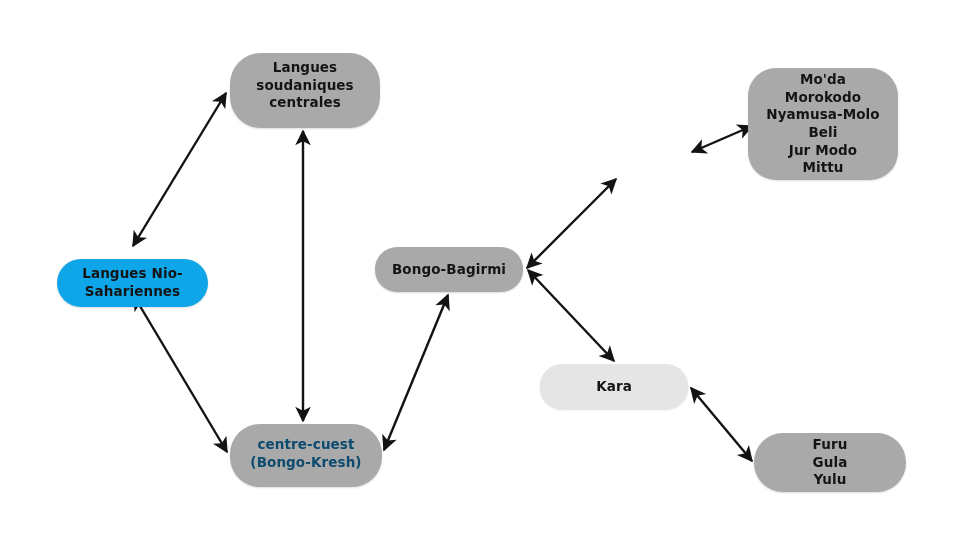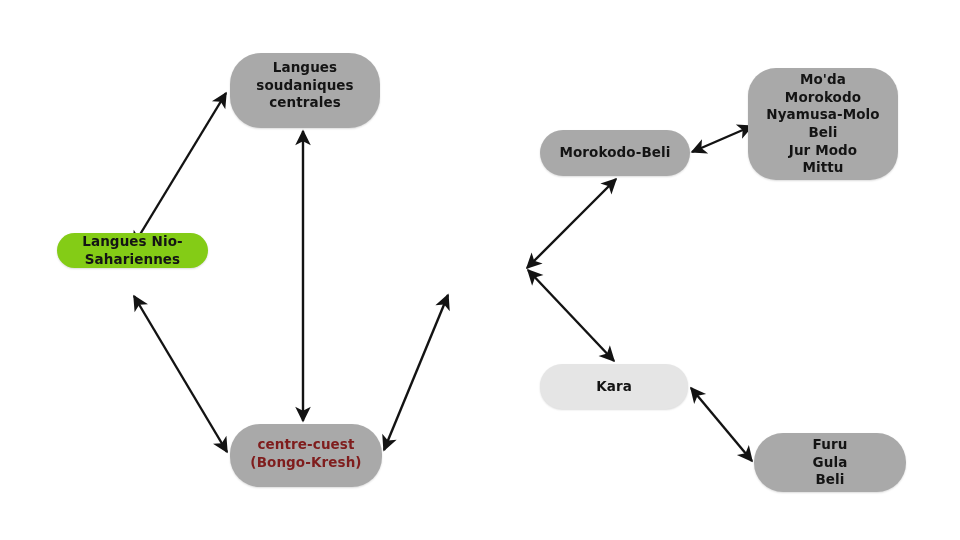--- a/index.html
+++ b/index.html
@@ -62,29 +62,29 @@
       <line x1="384" y1="450" x2="448" y2="295" stroke="#131313" stroke-width="2.4" marker-end="url(#arrowhead)" marker-start="url(#arrowhead)"></line>
       <line x1="527" y1="268" x2="616" y2="179" stroke="#131313" stroke-width="2.4" marker-end="url(#arrowhead)" marker-start="url(#arrowhead)"></line>
       <line x1="692" y1="152" x2="752" y2="126" stroke="#131313" stroke-width="2.4" marker-end="url(#arrowhead)" marker-start="url(#arrowhead)"></line>
       <line x1="528" y1="270" x2="614" y2="361" stroke="#131313" stroke-width="2.4" marker-end="url(#arrowhead)" marker-start="url(#arrowhead)"></line>
       <line x1="691" y1="388" x2="752" y2="461" stroke="#131313" stroke-width="2.4" marker-end="url(#arrowhead)" marker-start="url(#arrowhead)"></line>
     </svg>
   <div class="nodes-layer">
       <div class="node" style="left: 230px; top: 53px; width: 150px; height: 75px; border-radius: 31px; background: rgb(169, 169, 169); color: rgb(20, 20, 20); padding-bottom: 10px;">Langues
 soudaniques
 centrales</div>
-      <div class="node" style="left: 57px; top: 233px; width: 151px; height: 35px; border-radius: 24px; background: #84cc16; color: rgb(20, 20, 20);">Langues Nio-
+      <div class="node" style="left: 57px; top: 259px; width: 151px; height: 48px; border-radius: 24px; background: #0ea5e9; color: rgb(20, 20, 20);">Langues Nio-
 Sahariennes</div>
-      <div class="node" style="left: 230px; top: 424px; width: 152px; height: 63px; border-radius: 30px; background: rgb(169, 169, 169); color: #7f1d1d; padding-bottom: 4px;">centre-cuest
+      <div class="node" style="left: 230px; top: 424px; width: 152px; height: 63px; border-radius: 30px; background: rgb(169, 169, 169); color: #0c4a6e; padding-bottom: 4px;">centre-cuest
 (Bongo-Kresh)</div>
-      <div class="node" style="left: 540px; top: 130px; width: 150px; height: 46px; border-radius: 23px; background: rgb(169, 169, 169); color: rgb(20, 20, 20);">Morokodo-Beli</div>
+      <div class="node" style="left: 375px; top: 247px; width: 148px; height: 45px; border-radius: 22px; background: rgb(169, 169, 169); color: rgb(20, 20, 20);">Bongo-Bagirmi</div>
       <div class="node" style="left: 748px; top: 68px; width: 150px; height: 112px; border-radius: 28px; background: rgb(169, 169, 169); color: rgb(20, 20, 20);">Mo'da
 Morokodo
 Nyamusa-Molo
 Beli
 Jur Modo
 Mittu</div>
       <div class="node" style="left: 540px; top: 364px; width: 148px; height: 45px; border-radius: 22px; background: #e5e5e5; color: rgb(20, 20, 20);">Kara</div>
       <div class="node" style="left: 754px; top: 433px; width: 152px; height: 59px; border-radius: 29px; background: rgb(169, 169, 169); color: rgb(20, 20, 20);">Furu
 Gula
-Beli</div>
+Yulu</div>
     </div>
 </div>
 
 </body></html>

